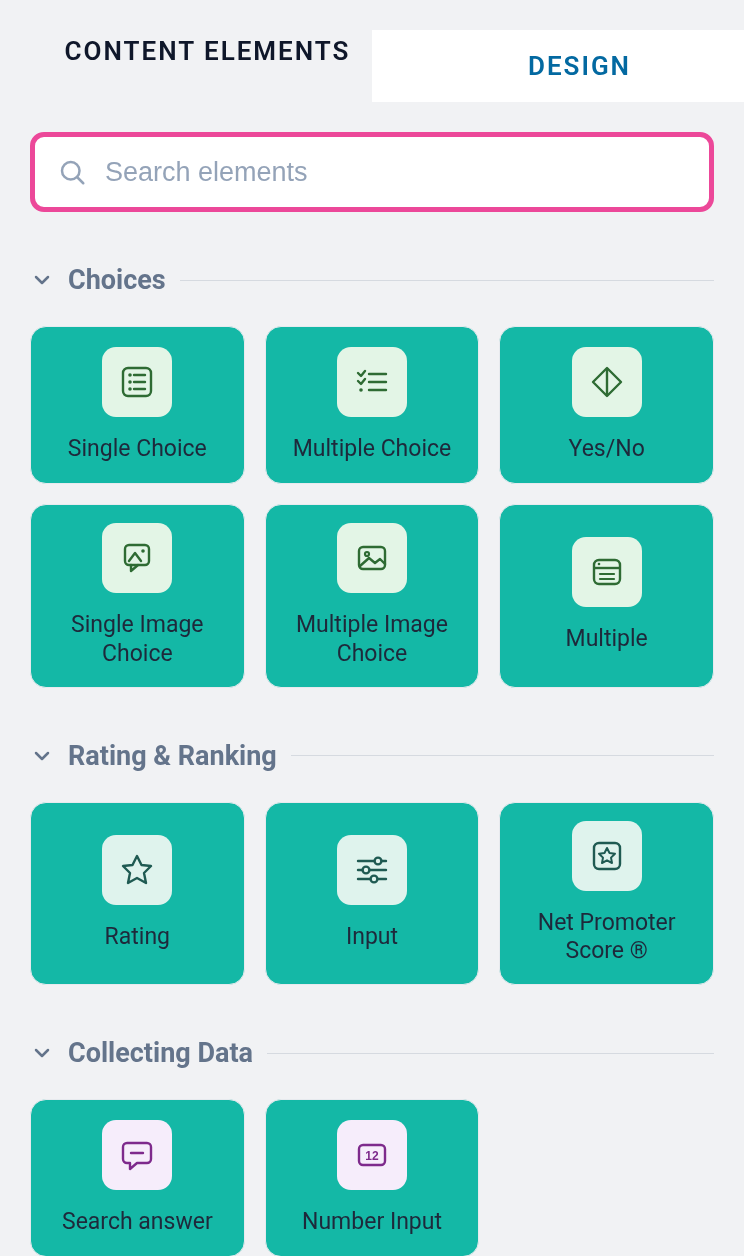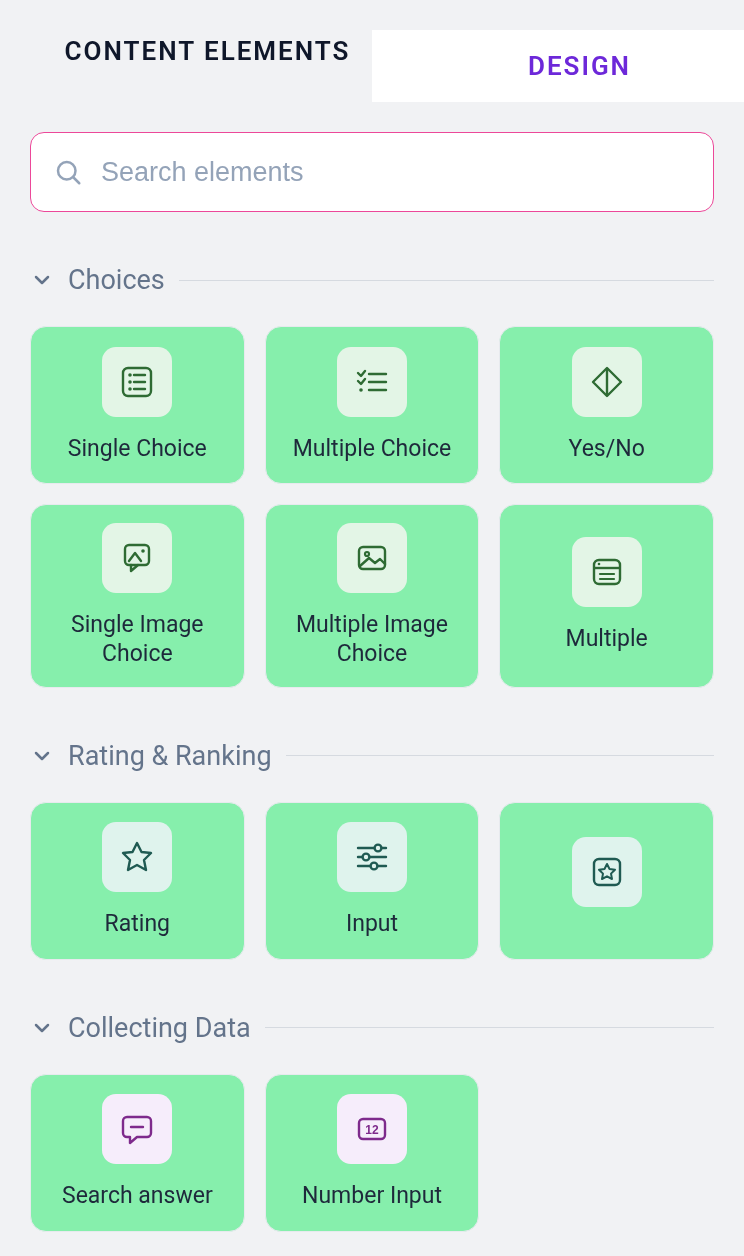--- a/index.html
+++ b/index.html
@@ -26,33 +26,33 @@
     text-transform: uppercase;
     cursor: pointer;
     padding-left: 43px;
   }
   .tab-active {
     background: transparent;
     color: #0f172a;
   }
   .tab-inactive {
     background: #ffffff;
-    color: #6d28d9;
+    color: #0369a1;
     margin-top: 30px;
   }
 
   
   .content {
     padding: 30px 30px 0 30px;
   }
 
   
   .search-wrap {
     background: #ffffff;
-    border: 1px solid #ec4899;
+    border: 5px solid #ec4899;
     border-radius: 14px;
     display: flex;
     align-items: center;
     padding: 0 22px;
     height: 80px;
   }
   .search-wrap svg { flex: 0 0 auto; }
   .search-input {
     border: none;
     outline: none;
@@ -67,40 +67,40 @@
   
   .section-header {
     display: flex;
     align-items: center;
     margin-top: 52px;
     margin-bottom: 30px;
     gap: 14px;
   }
   .section-header .section-title {
     font-size: 27px;
-    font-weight: 400;
+    font-weight: 700;
     color: #64748b;
   }
   .section-header .rule {
     flex: 1;
     height: 1px;
     background: #d6dae0;
   }
   .chevron {
     color: #64748b;
   }
 
   
   .grid {
     display: grid;
     grid-template-columns: repeat(3, 1fr);
     gap: 20px;
   }
   .card {
-    background: #86efac;
+    background: #14b8a6;
     border: 1px solid #e7eaee;
     border-radius: 16px;
     min-height: 158px;
     display: flex;
     flex-direction: column;
     align-items: center;
     justify-content: center;
     padding: 18px 10px;
     cursor: pointer;
   }
@@ -223,20 +223,21 @@
             </svg>
           </div>
           <div class="card-label">Input</div>
         </div>
         <div class="card">
           <div class="icon-box teal" style="color: rgb(31, 90, 82);">
             <svg width="36" height="36" viewBox="0 0 36 36">
               <use href="#ic-star-boxed"></use>
             </svg>
           </div>
+          <div class="card-label">Net Promoter Score ®</div>
         </div>
       </div>
       <div class="section-header">
         <svg class="chevron" width="24" height="24" viewBox="0 0 24 24" fill="none" stroke="currentColor" stroke-width="2.5" stroke-linecap="round" stroke-linejoin="round">
           <polyline points="6 9 12 15 18 9"></polyline>
         </svg>
         <span class="section-title">Collecting Data</span>
         <div class="rule"></div>
       </div>
       <div class="grid">

